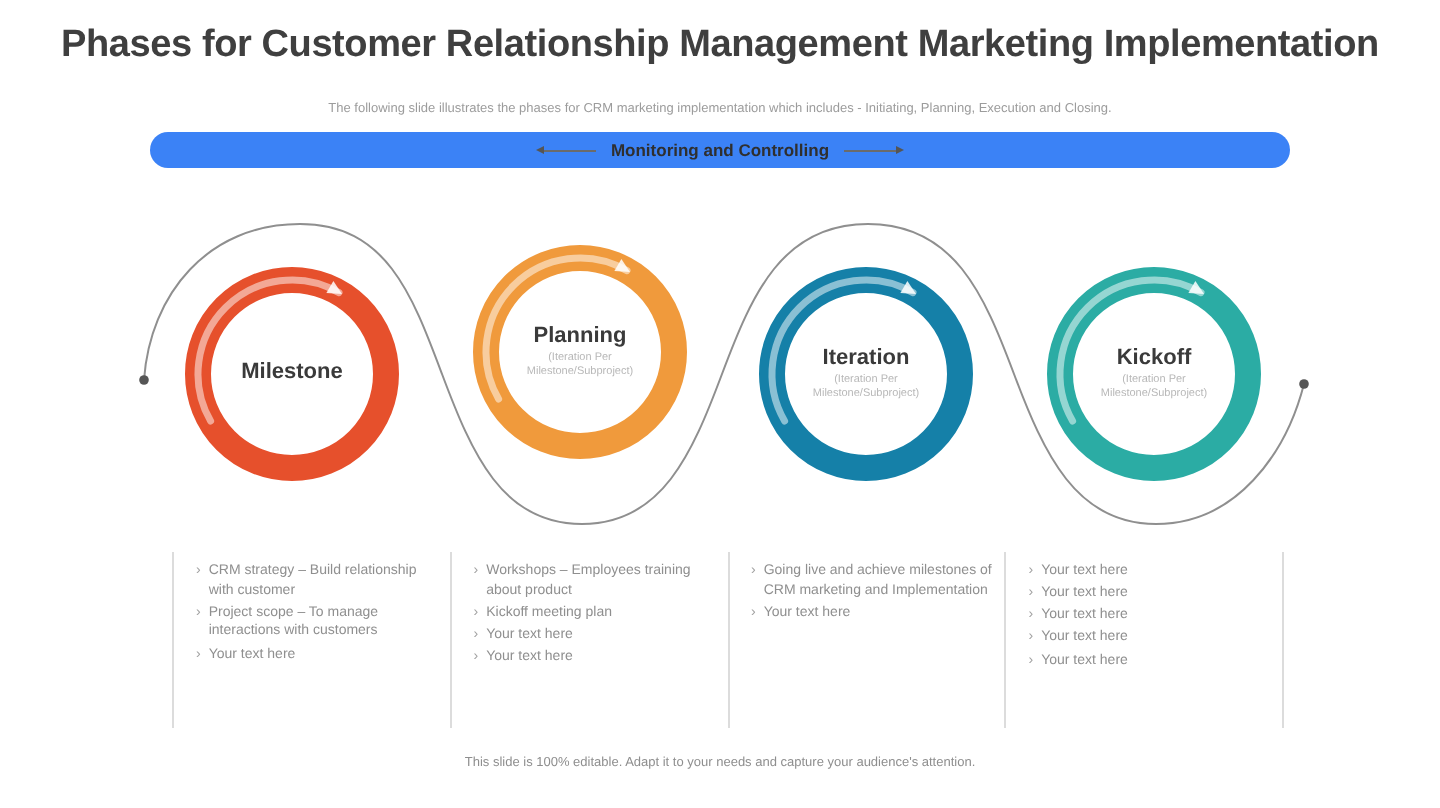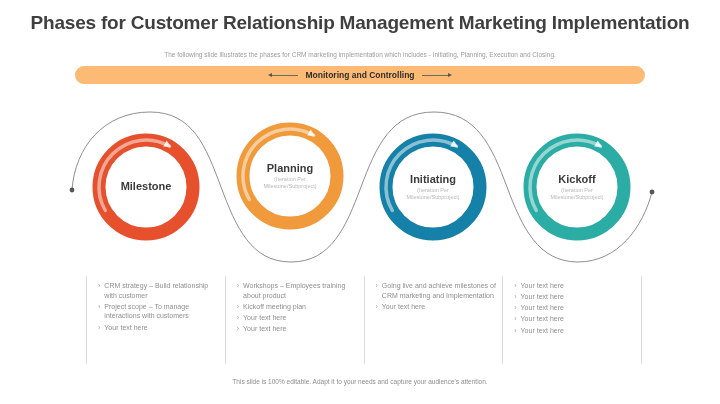--- a/index.html
+++ b/index.html
@@ -13,21 +13,21 @@
     position:absolute;top:12px;left:0;width:720px;text-align:center;
     font-size:19px;font-weight:700;color:#3f3f3f;letter-spacing:-0.2px;
   }
   .subtitle{
     position:absolute;top:51px;left:0;width:720px;text-align:center;
     font-size:6.5px;color:#9c9c9c;
   }
   
   .banner{
     position:absolute;left:75px;top:66px;width:570px;height:18px;
-    background:#fdba74;border-radius:9px;
+    background:#3b82f6;border-radius:9px;
     display:flex;align-items:center;justify-content:center;gap:7px;
   }
   .banner-label{font-size:8.5px;font-weight:700;color:#2f2f2f;}
   .arrow{display:flex;align-items:center;}
   .arrow .line{width:26px;height:1px;background:#6b6b6b;}
   .tri-l{width:0;height:0;border-top:2.6px solid transparent;border-bottom:2.6px solid transparent;border-right:4.5px solid #555;}
   .tri-r{width:0;height:0;border-top:2.6px solid transparent;border-bottom:2.6px solid transparent;border-left:4.5px solid #555;}
   
   .thread{position:absolute;left:0;top:95px;pointer-events:none;}
   
@@ -114,21 +114,21 @@
     </div>
   </div>
 
   <div class="circle" style="left: 373px; top: 127px; --ring: #1580a8;">
     <svg width="120" height="120" viewBox="0 0 120 120">
       <circle class="ring" cx="60" cy="60" r="47" fill="#ffffff" stroke-width="13"></circle>
       <path d="M 19.3 83.5 A 47 47 0 0 1 83.5 19.3" fill="none" stroke="rgba(255,255,255,0.5)" stroke-width="3.5" stroke-linecap="round"></path>
       <polygon points="0,0 -7,-3.5 -7,3.5" transform="translate(85,20) rotate(30)" fill="rgba(255,255,255,0.85)"></polygon>
     </svg>
     <div class="clabel">
-      <div class="cname">Initiating</div>
+      <div class="cname">Iteration</div>
       <div class="csub">(Iteration Per Milestone/Subproject)</div>
     </div>
   </div>
 
   <div class="circle" style="left: 517px; top: 127px; --ring: #2baca4;">
     <svg width="120" height="120" viewBox="0 0 120 120">
       <circle class="ring" cx="60" cy="60" r="47" fill="#ffffff" stroke-width="13"></circle>
       <path d="M 19.3 83.5 A 47 47 0 0 1 83.5 19.3" fill="none" stroke="rgba(255,255,255,0.5)" stroke-width="3.5" stroke-linecap="round"></path>
       <polygon points="0,0 -7,-3.5 -7,3.5" transform="translate(85,20) rotate(30)" fill="rgba(255,255,255,0.85)"></polygon>
     </svg>

